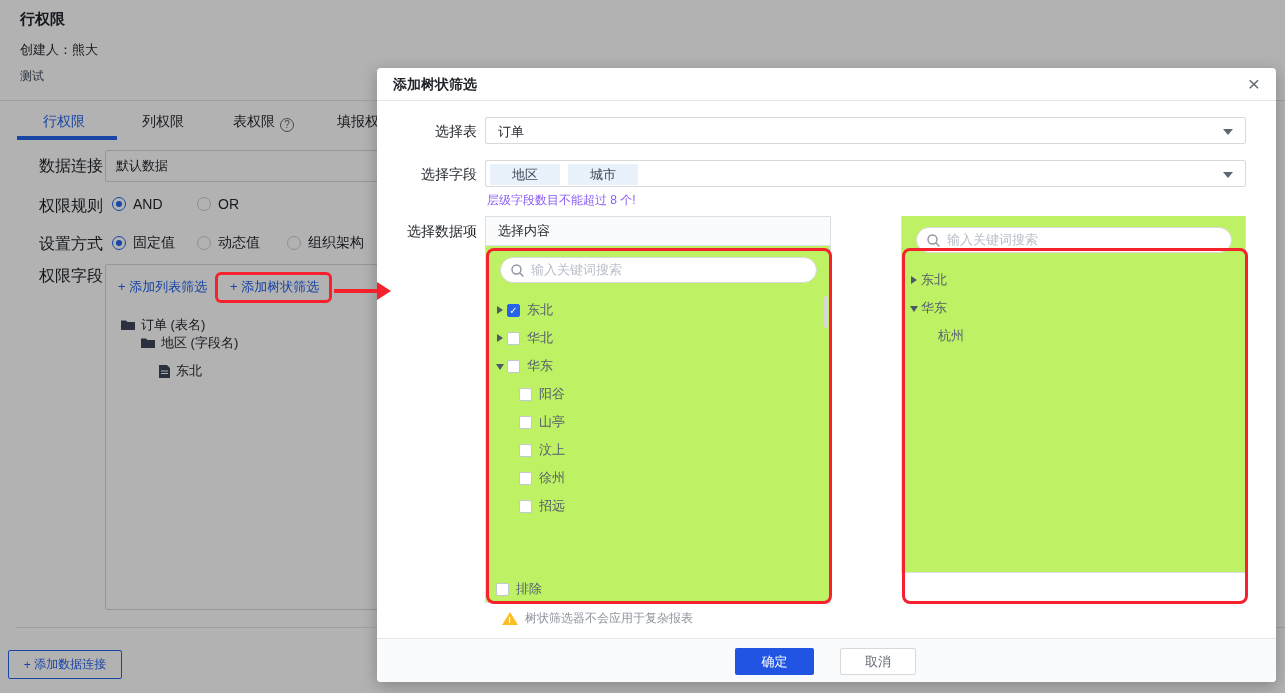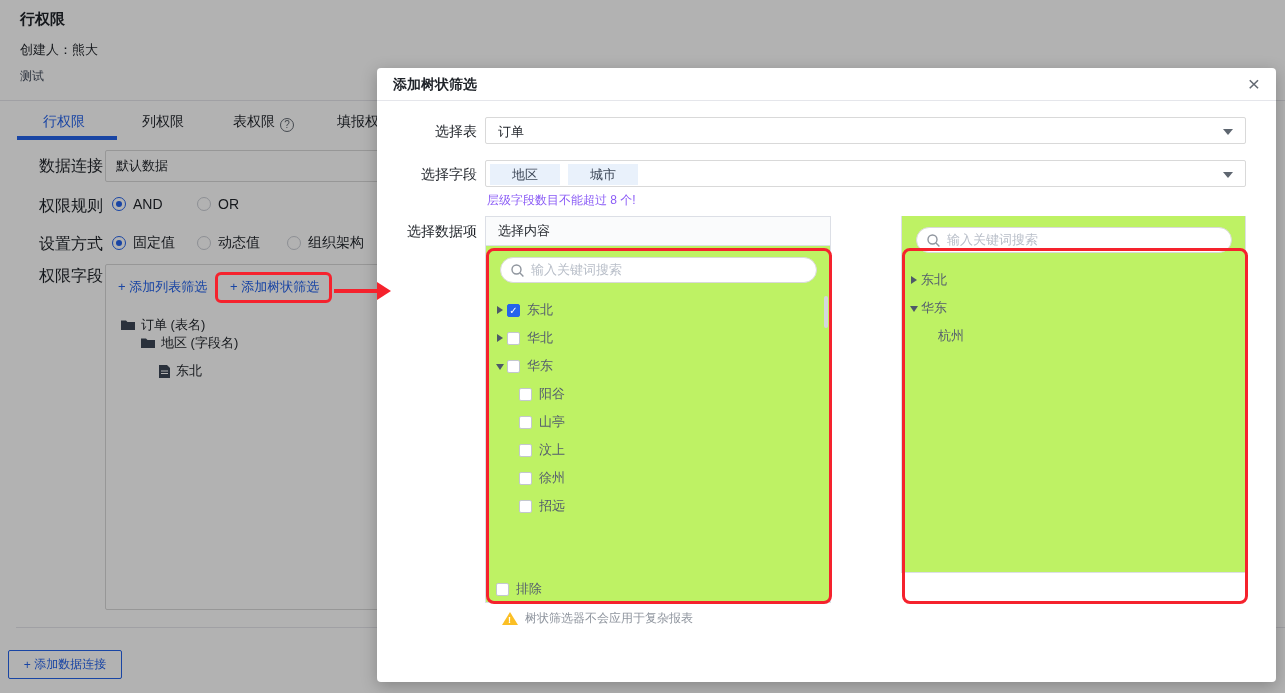--- a/index.html
+++ b/index.html
@@ -273,19 +273,23 @@
           </div>
         </div>
     </div>
   </div>
 
   <div class="m-warning">
     <span class="warn-tri"></span>
     <span>树状筛选器不会应用于复杂报表</span>
   </div>
 
+  <div class="m-footer">
+    <div class="btn btn-ok">确定</div>
+    <div class="btn btn-cancel">取消</div>
+  </div>
 </div>
 
 <div class="anno anno-rect a-btn"></div>
 <div class="anno a-line"></div>
 <div class="anno a-head"></div>
 <div class="anno anno-rect a-left"></div>
 <div class="anno anno-rect a-right"></div>
 
 </body></html>

